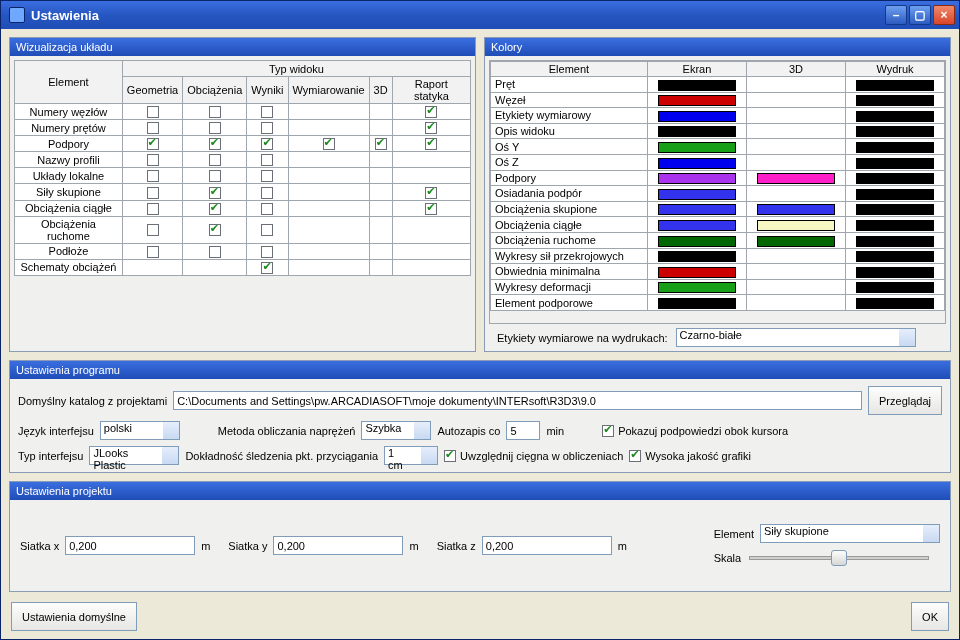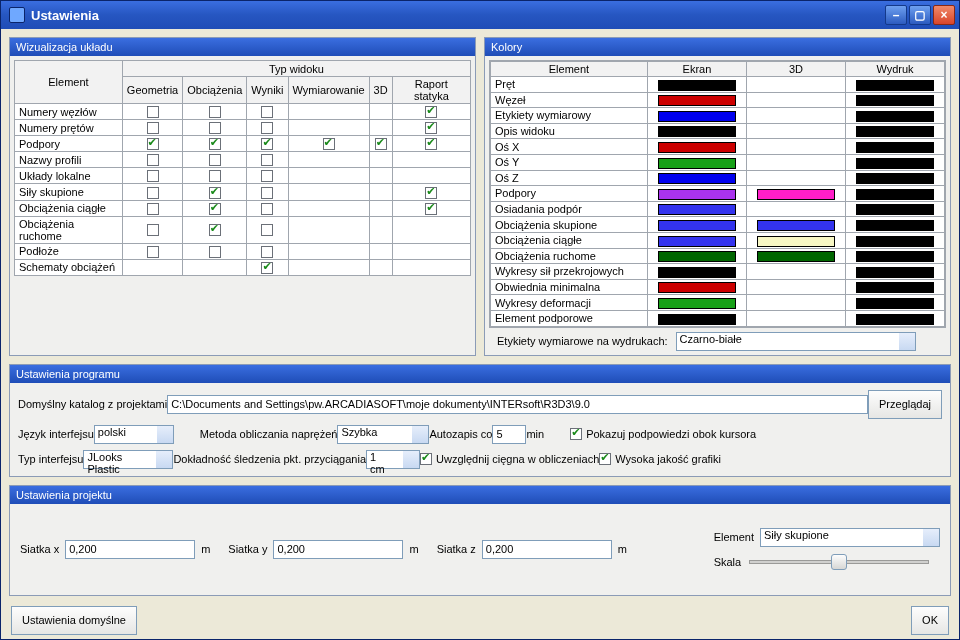--- a/index.html
+++ b/index.html
@@ -39,21 +39,21 @@
 
 .row1 { display: flex; gap: 8px; height: 320px; }
 .row1 .panel { flex: 1; display: flex; flex-direction: column; }
 .row1 .panel-body { flex: 1; overflow: hidden; display: flex; flex-direction: column; }
 
 table.grid { border-collapse: collapse; width: 100%; font-size: 11px; }
 table.grid th, table.grid td {
   border: 1px solid #a0a6ae; padding: 1px 4px; background: #fff; text-align: center; height: 16px;
 }
 table.grid th { font-weight: normal; background: #f2f2f2; }
-table.grid td.lab { text-align: left; }
+table.grid td.lab { text-align: center; }
 .chk {
   display: inline-block; width: 12px; height: 12px; border: 1px solid #6b7078;
   background: #fff; vertical-align: middle; position: relative;
 }
 .chk.on::after {
   content: "✔"; position: absolute; left: 0; top: -3px; color: #1a8a1a; font-size: 11px;
 }
 .vis-scroll { overflow: auto; flex: 1; }
 
 .colors-body { display: flex; flex-direction: column; height: 100%; }
@@ -68,21 +68,21 @@
 .colors-footer { display: flex; align-items: center; gap: 8px; padding: 4px 2px 0; }
 .colors-footer .lbl { flex: 0 0 auto; padding-left: 6px; }
 .select, .textin {
   border: 1px solid #7f9db9; background: #fff; font: inherit; height: 19px; padding: 0 3px;
 }
 .select { padding-right: 28px; background-image: linear-gradient(180deg,#e6eefb,#c8d9f2); background-size: 16px 100%; background-position: right center; background-repeat: no-repeat; }
 .btn {
   border: 1px solid #7f9db9; background: linear-gradient(180deg,#fdfdfd,#e6e6e4);
   height: 29px; padding: 0 10px; font: inherit;
 }
-.formrow { display: flex; align-items: center; flex-wrap: wrap; padding: 3px 4px; }
+.formrow { display: flex; align-items: center; gap: 6px; flex-wrap: wrap; padding: 3px 4px; }
 .formrow .gap { width: 26px; }
 
 .row3 { }
 .row3 .panel-body { display: flex; align-items: center; gap: 18px; padding: 24px 10px; }
 .gridfield { display: flex; align-items: center; gap: 6px; }
 .gridfield .textin { width: 130px; }
 .elementblk { margin-left: auto; display: flex; flex-direction: column; gap: 6px; }
 .sliderwrap { display: flex; align-items: center; gap: 8px; }
 .slider { width: 180px; height: 18px; position: relative; }
 .slider .track { position: absolute; left: 0; right: 0; top: 7px; height: 4px; background: #d0d0ce; border: 1px solid #9a9a98; }
@@ -258,26 +258,20 @@
                     <td></td>
                     <td><span class="swatch" style="background: rgb(0, 0, 0);"></span></td>
                   </tr>
                   <tr>
                     <td class="lab">Opis widoku</td>
                     <td><span class="swatch" style="background: rgb(0, 0, 0);"></span></td>
                     <td></td>
                     <td><span class="swatch" style="background: rgb(0, 0, 0);"></span></td>
                   </tr>
                   <tr>
-                    <td class="lab">Oś X</td>
-                    <td><span class="swatch" style="background: rgb(204, 0, 0);"></span></td>
-                    <td></td>
-                    <td><span class="swatch" style="background: rgb(0, 0, 0);"></span></td>
-                  </tr>
-                  <tr>
                     <td class="lab">Oś Y</td>
                     <td><span class="swatch" style="background: rgb(23, 160, 23);"></span></td>
                     <td></td>
                     <td><span class="swatch" style="background: rgb(0, 0, 0);"></span></td>
                   </tr>
                   <tr>
                     <td class="lab">Oś Z</td>
                     <td><span class="swatch" style="background: rgb(0, 0, 238);"></span></td>
                     <td></td>
                     <td><span class="swatch" style="background: rgb(0, 0, 0);"></span></td>
@@ -354,21 +348,21 @@
         <div class="formrow">
           <span>Domyślny katalog z projektami</span>
           <input class="textin" style="flex: 1 1 0%;" value="C:\Documents and Settings\pw.ARCADIASOFT\moje dokumenty\INTERsoft\R3D3\9.0">
           <button class="btn">Przeglądaj</button>
         </div>
         <div class="formrow">
           <span>Język interfejsu</span>
           <span class="select" style="width:80px">polski</span>
           <span class="gap"></span>
           <span>Metoda obliczania naprężeń</span>
-          <span class="select" style="width:92px">Szybka</span>
+          <span class="select" style="width:70px">Szybka</span>
           <span>Autozapis co</span>
           <input class="textin" style="width: 34px;" value="5">
           <span>min</span>
           <span class="gap"></span>
           <span class="chkbox">
             <span class="chk on"></span>
             <span>Pokazuj podpowiedzi obok kursora</span>
           </span>
         </div>
         <div class="formrow">

